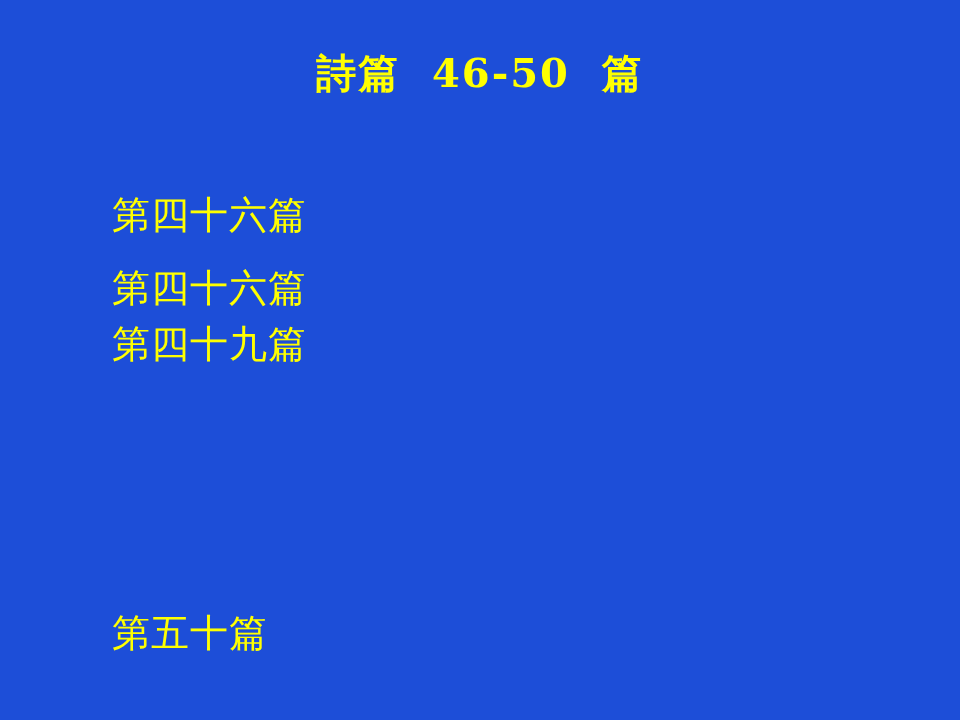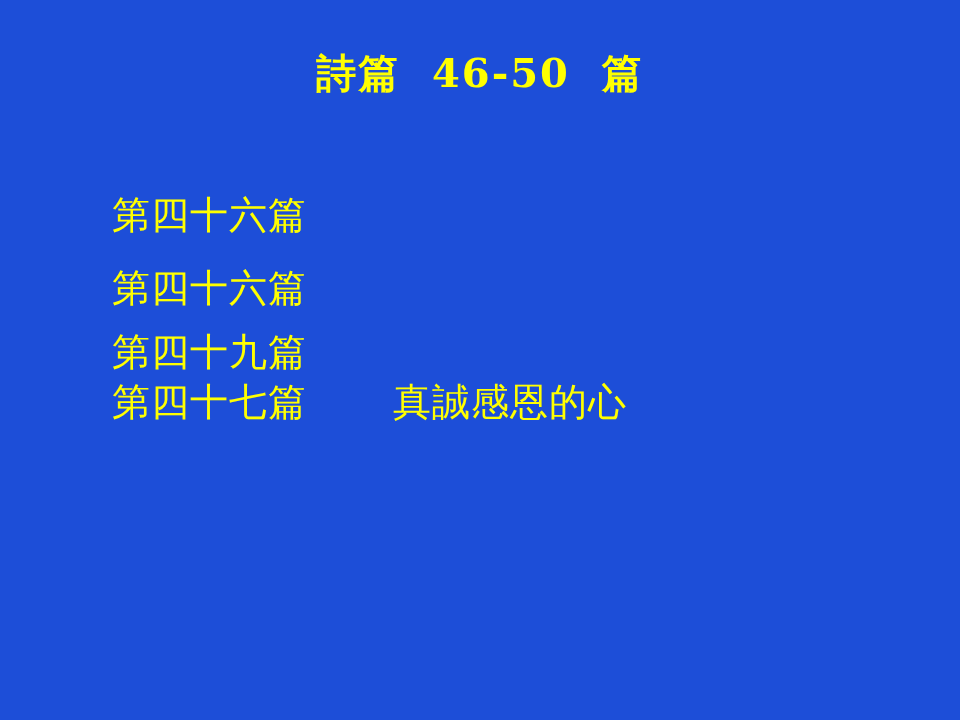--- a/index.html
+++ b/index.html
@@ -47,21 +47,21 @@
     display: flex;
     align-items: baseline;
     color: #ffff00;
     font-family: "DejaVu Serif", "Liberation Serif", serif;
     font-size: 38px;
     line-height: 42px;
     white-space: pre;
   }
   
   .psalm-row.gap-large { margin-top: 31px; }
-  .psalm-row.gap-small { margin-top: 22px; }
+  .psalm-row.gap-small { margin-top: 14px; flex-direction: column; }
   .psalm-row.gap-none  { margin-top: 8px; }
 
   .psalm-number {
     width: 281px;
     flex: 0 0 281px;
     letter-spacing: 1px;
   }
   .psalm-desc {
     flex: 1 1 auto;
     letter-spacing: 1px;
@@ -83,18 +83,17 @@
     <div class="psalm-row gap-large">
       <span class="psalm-number">第四十六篇</span>
     </div>
 
 
     <div class="psalm-row gap-small">
       <span class="psalm-number">第四十九篇</span>
     </div>
 
     <div class="psalm-row gap-none">
-      <span class="psalm-number">第四十七篇</span>
-      <span class="psalm-desc">真誠感恩的心</span>
+      <span class="psalm-number">第五十篇</span>
     </div>
 
   </div>
 </div>
 
 </body></html>

